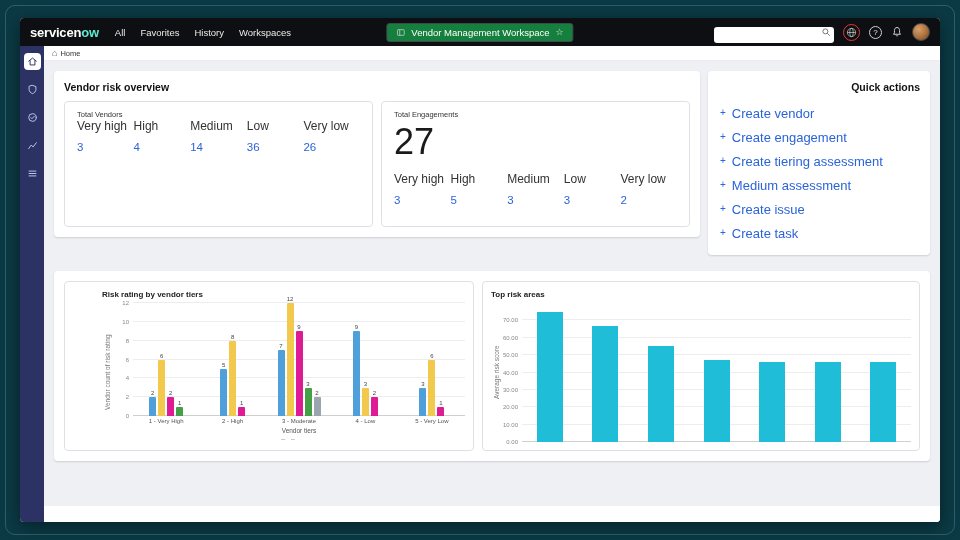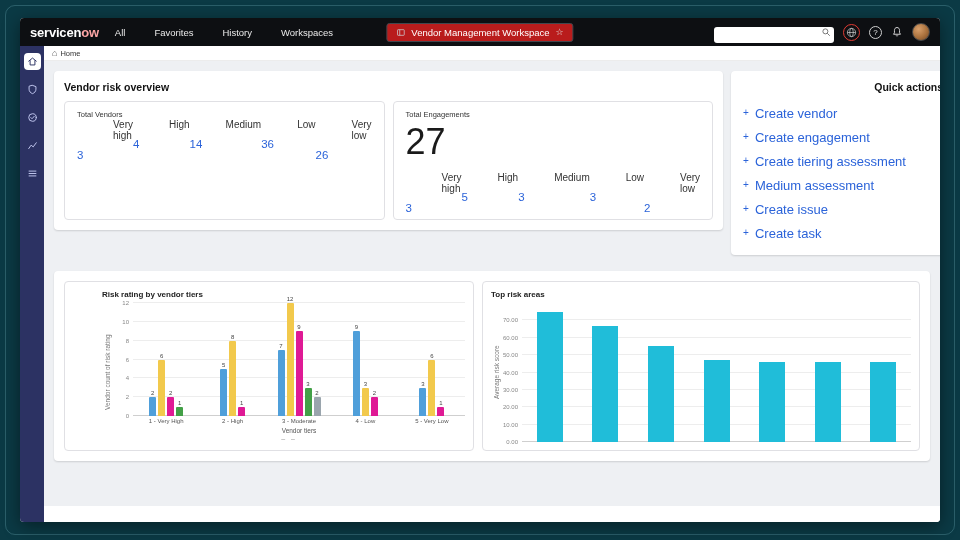--- a/index.html
+++ b/index.html
@@ -6,24 +6,24 @@
   html,body { width:960px; height:540px; overflow:hidden; }
   body { background:#0b3a45; position:relative; font-family:"Liberation Sans", sans-serif; }
 
   .frame-outline { position:absolute; inset:5px; border:1px solid rgba(130,195,205,.28); border-radius:10px; pointer-events:none; }
 
   .app-window { position:absolute; left:20px; top:18px; width:920px; height:504px; background:#fff; border-radius:4px; overflow:hidden; display:flex; flex-direction:column; box-shadow:0 4px 18px rgba(0,0,0,.45); }
 
   
   .topbar { flex:0 0 28px; background:#0d0f12; display:flex; align-items:center; padding:0 10px; position:relative; }
   .logo { font-size:13px; font-weight:bold; color:#fff; letter-spacing:-.2px; cursor:pointer; }
-  .logo .logo-now { color:#fca5a5; }
-  .topnav { display:flex; gap:29px; margin-left:16px; }
+  .logo .logo-now { color:#5eead4; }
+  .topnav { display:flex; gap:15px; margin-left:16px; }
   .nav-item { font-size:9.5px; color:#e9e9e9; cursor:pointer; }
-  .ws-pill { position:absolute; left:50%; transform:translateX(-50%); display:flex; align-items:center; gap:6px; background:#b91c1c; border:1px solid #42474e; border-radius:3px; height:19px; padding:0 9px; color:#fff; font-size:9.5px; cursor:pointer; }
+  .ws-pill { position:absolute; left:50%; transform:translateX(-50%); display:flex; align-items:center; gap:6px; background:#15803d; border:1px solid #42474e; border-radius:3px; height:19px; padding:0 9px; color:#fff; font-size:9.5px; cursor:pointer; }
   .ws-pill svg { width:9px; height:9px; stroke:#cfd2d6; fill:none; stroke-width:1.3; }
   .ws-star { font-size:9px; color:#e6e6e6; }
   .top-right { margin-left:auto; display:flex; align-items:center; gap:9px; }
   .searchbox { position:relative; width:120px; height:16px; }
   .search-input { width:100%; height:100%; border:none; border-radius:3px; background:#fff; font-size:9px; padding:0 16px 0 6px; outline:none; }
   .searchbox svg { position:absolute; right:3px; top:3px; width:10px; height:10px; stroke:#666; fill:none; stroke-width:1.4; }
   .globe-wrap { width:17px; height:17px; border-radius:50%; border:1.5px solid #e23b33; display:flex; align-items:center; justify-content:center; cursor:pointer; }
   .globe-wrap svg { width:11px; height:11px; stroke:#e8e8e8; fill:none; stroke-width:.9; }
   .help-circle { width:13px; height:13px; border-radius:50%; border:1px solid #cfcfcf; color:#e3e3e3; font-size:8px; display:flex; align-items:center; justify-content:center; cursor:pointer; }
   .bell { width:12px; height:12px; stroke:#e3e3e3; fill:none; stroke-width:1.2; cursor:pointer; }
@@ -46,25 +46,25 @@
 
   .content { flex:1; background:#eef0f3; padding:10px; display:flex; flex-direction:column; gap:16px; overflow:hidden; }
   .bottom-strip { flex:0 0 16px; background:#fff; }
 
   .card { background:#fff; border-radius:4px; box-shadow:0 1px 2px rgba(0,0,0,.14); padding:10px; }
   .card-title { font-size:10.5px; font-weight:bold; color:#121212; margin-bottom:8px; }
 
   .row1 { display:flex; gap:8px; align-items:flex-start; }
   .risk-card { flex:1; }
   .stat-row { display:flex; gap:8px; }
-  .stat-card { flex:1; border:1px solid #e0e0e4; border-radius:4px; padding:8px 12px 5px; }
+  .stat-card { flex:1; border:1px solid #e0e0e4; border-radius:4px; padding:8px 12px 20px; }
   .stat-label { font-size:7.5px; color:#333; }
   .stat-total { font-size:36px; font-weight:400; color:#1a1a1a; line-height:1.15; margin:2px 0 10px; }
   .bd-grid { display:grid; grid-template-columns:repeat(5,1fr); }
-  .bd-label { font-size:10px; color:#333;margin-left:36px; }
+  .bd-label { font-size:12px; color:#333; }
   .bd-value { font-size:11.5px; color:#2b63d9; margin-top:8px; }
 
   .qa-card { flex:0 0 222px;text-align:right; }
   .qa-item { display:flex; align-items:center; gap:6px; padding:4.5px 0 4.5px 2px; cursor:pointer; }
   .qa-plus { color:#2b63d9; font-size:10px; line-height:1; }
   .qa-label { color:#2b63d9; font-size:13px; }
 
   
   .chart-row { display:flex; gap:8px; }
   .chart-panel { border:1px solid #e0e0e4; border-radius:4px; padding:8px; height:170px; display:flex; flex-direction:column; }

